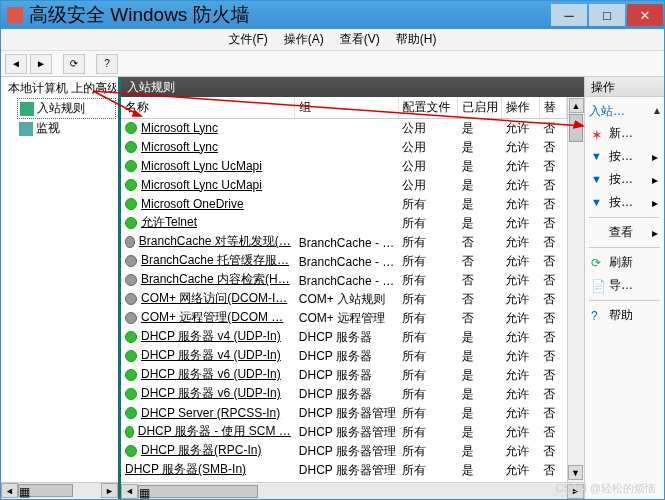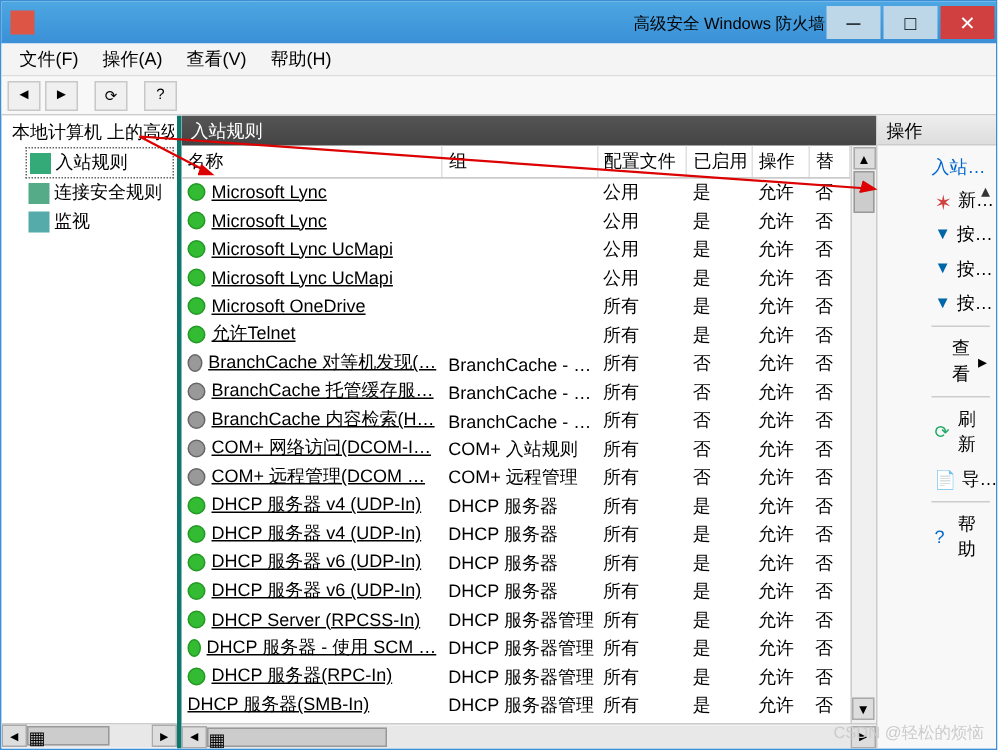--- a/index.html
+++ b/index.html
@@ -1,24 +1,24 @@
 <!DOCTYPE html>
 <html><head>
 <meta charset="utf-8">
 <style>
 * { box-sizing: border-box; margin: 0; padding: 0; font-family: "Microsoft YaHei", "Segoe UI", sans-serif; font-size: 12px; }
 html, body { width: 665px; height: 500px; overflow: hidden; background: #fff; }
 .window { width: 665px; height: 500px; display: flex; flex-direction: column; border: 1px solid #3a8fd6; position: relative; }
 .titlebar { height: 28px; background: linear-gradient(#4da7e2, #3a8fd6); display: flex; align-items: center; color: #000; }
 .titlebar-icon { width: 16px; height: 16px; margin: 0 6px; background: #d54; }
-.titlebar-text { flex: 1; text-align: right; font-size: 11px; }
+.titlebar-text { flex: 1; text-align: left; font-size: 19px; }
 .winbtns { display: flex; }
 .winbtn { width: 36px; height: 22px; display: flex; align-items: center; justify-content: center; background: #bdd6e8; margin: 2px 1px; font-size: 13px; }
 .winbtn.close { background: #d04040; color: #fff; }
-.menubar { height: 22px; background: #f4f4f4; display: flex; align-items: center; padding: 0 4px; border-bottom: 1px solid #ddd; }
+.menubar { height: 22px; background: #f4f4f4; display: flex; align-items: center; padding: 0 4px; border-bottom: 1px solid #ddd; justify-content: center; }
 .menubar span { padding: 2px 8px; }
 .toolbar { height: 26px; background: #f8f8f8; border-bottom: 1px solid #ccc; display: flex; align-items: center; padding: 0 4px; gap: 3px; }
 .tbtn { width: 22px; height: 20px; border: 1px solid #c8c8c8; background: #f0f0f0; display: flex; align-items: center; justify-content: center; font-size: 10px; }
 .tsep { width: 5px; }
 .body { flex: 1; display: flex; overflow: hidden; }
 .tree { width: 120px; border-right: 3px solid #0f766e; background: #fff; padding: 2px; position: relative; }
 .tree-item { padding: 1px 2px; display: flex; align-items: center; white-space: nowrap; overflow: hidden; }
 .tree-item.root .ticon { background: #d54; }
 .tree-item.sel { border: 1px dotted #666; background: #fff; }
 .ticon { width: 14px; height: 14px; margin-right: 3px; background: #3a7; display: inline-block; }
@@ -33,21 +33,21 @@
 td.name { display: flex; align-items: center; text-decoration: underline; }
 .ruleicon { width: 12px; height: 12px; border-radius: 50%; margin-right: 4px; display: inline-block; }
 .on { background: #3b3; border: 1px solid #292; }
 .off { background: #999; border: 1px solid #666; }
 .hscroll { height: 17px; background: #f0f0f0; border-top: 1px solid #ccc; display: flex; align-items: center; }
 .hbtn { width: 17px; height: 15px; background: #ddd; border: 1px solid #aaa; display: flex; align-items: center; justify-content: center; font-size: 9px; }
 .htrack { flex: 1; height: 15px; background: #e8e8e8; position: relative; }
 .hthumb { position: absolute; left: 0; width: 40px; height: 13px; top: 1px; background: #ccc; border: 1px solid #999; }
 .right { width: 80px; border-left: 1px solid #ccc; background: #f8f8f8; display: flex; flex-direction: column; }
 .right-head { height: 20px; background: linear-gradient(#eee, #ddd); border-bottom: 1px solid #ccc; padding: 2px 6px; font-weight: 500; }
-.right-body { padding: 4px; margin-left: 32px; }
+.right-body { padding: 4px; }
 .r-section { color: #06c; padding: 2px 0; }
 .r-item { padding: 3px 2px; display: flex; align-items: center; gap: 4px; }
 .r-icon { width: 14px; height: 14px; display: inline-block; }
 .r-new { color: #d04040; font-size: 14px; }
 .r-filter { color: #06a; font-size: 11px; }
 .r-sep { height: 1px; background: #ccc; margin: 3px 0; }
 .vscroll { width: 17px; background: #f0f0f0; border-left: 1px solid #ccc; position: relative; }
 .vbtn { width: 15px; height: 15px; background: #ddd; border: 1px solid #aaa; display: flex; align-items: center; justify-content: center; font-size: 9px; margin: 1px auto; }
 .vtrack { position: absolute; top: 17px; bottom: 17px; left: 0; right: 0; }
 .vthumb { position: absolute; top: 0; height: 28px; left: 1px; right: 1px; background: #ccc; border: 1px solid #999; }
@@ -91,24 +91,20 @@
     <div class="tree">
       <div class="tree-item root">
         <span class="ticon"></span>
         <span>本地计算机</span>&nbsp;<span>上的高级</span>
       </div>
       <div class="tree-item sel" style="margin-left:14px">
         <span class="ticon"></span>
         <span>入站规则</span>
       </div>
       <div class="tree-item" style="margin-left:14px">
-        <span class="ticon ilink"></span>
-        <span>连接安全规则</span>
-      </div>
-      <div class="tree-item" style="margin-left:14px">
         <span class="ticon imon"></span>
         <span>监视</span>
       </div>
       <div class="tree-scroll">
         <div class="hbtn">◄</div>
         <div class="htrack">
             <div class="hthumb" style="width:55px">▦</div>
           </div>
         <div class="hbtn">►</div>
       </div>

